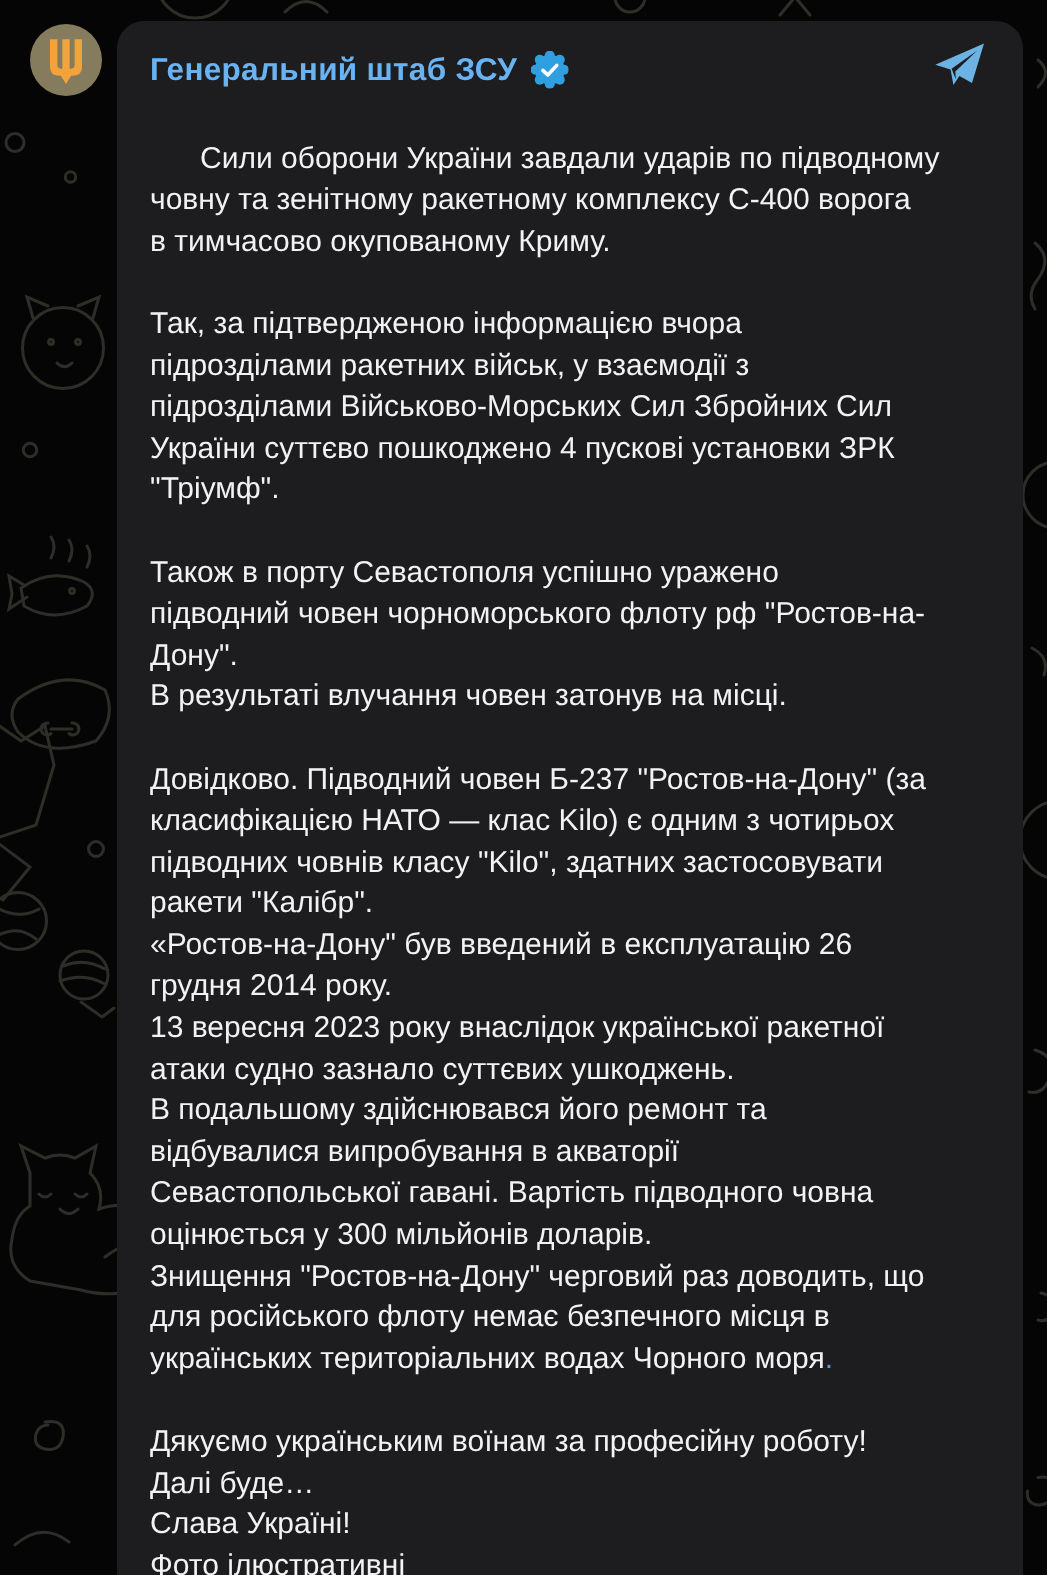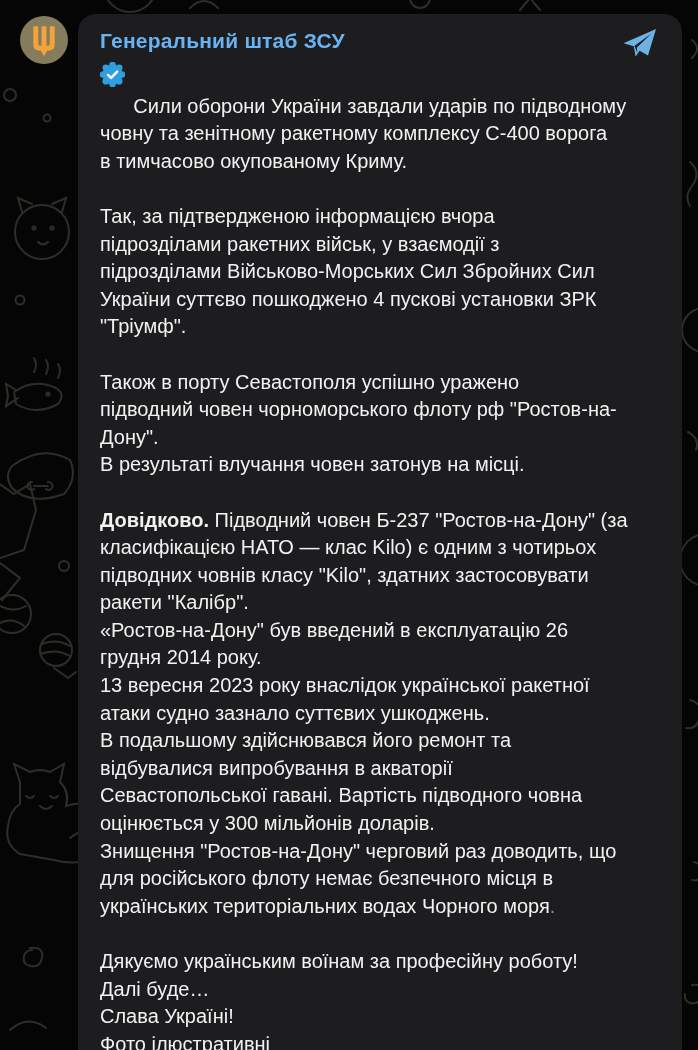--- a/index.html
+++ b/index.html
@@ -10,29 +10,29 @@
   .doodles{position:absolute;left:0;top:0;width:698px;height:1050px;}
   .bubble{
     position:absolute;left:78px;top:14px;width:604px;height:1036px;
     background:#1d1d1f;border-radius:18px 18px 0 0;box-sizing:border-box;
     padding:15px 24px 0 22px;
   }
   .avatar{
     position:absolute;left:20px;top:16px;width:48px;height:48px;border-radius:50%;
     background:#847c5d;display:flex;align-items:center;justify-content:center;cursor:pointer;
   }
-  .bubble-header{display:flex;align-items:flex-start;gap:9px;height:30px;position:relative;flex-direction:column;}
+  .bubble-header{display:flex;align-items:flex-end;gap:9px;height:30px;position:relative;}
   .channel-name{font-size:21px;font-weight:700;color:#6ab3f3;letter-spacing:.2px;cursor:pointer;}
   .verified{width:25px;height:25px;flex:0 0 auto;}
   .plane{position:absolute;top:-1px;right:0;width:37px;height:30px;}
   .msg{
     margin-top:6px;width:562px;font-size:20px;line-height:27.6px;color:#f2f2f3;
     white-space:pre-wrap;word-wrap:break-word;
   }
-  .msg .bold{font-weight:700;text-align:right;}
+  .msg .bold{font-weight:400;text-align:right;}
   .msg .link{color:#5d94cf;cursor:pointer;}
 </style>
 </head>
 <body>
 
 <div class="page">
 
   <svg class="doodles" viewBox="0 0 698 1050">
     <g stroke="#31312a" stroke-width="2" fill="none" opacity="0.95" stroke-linecap="round">
 

